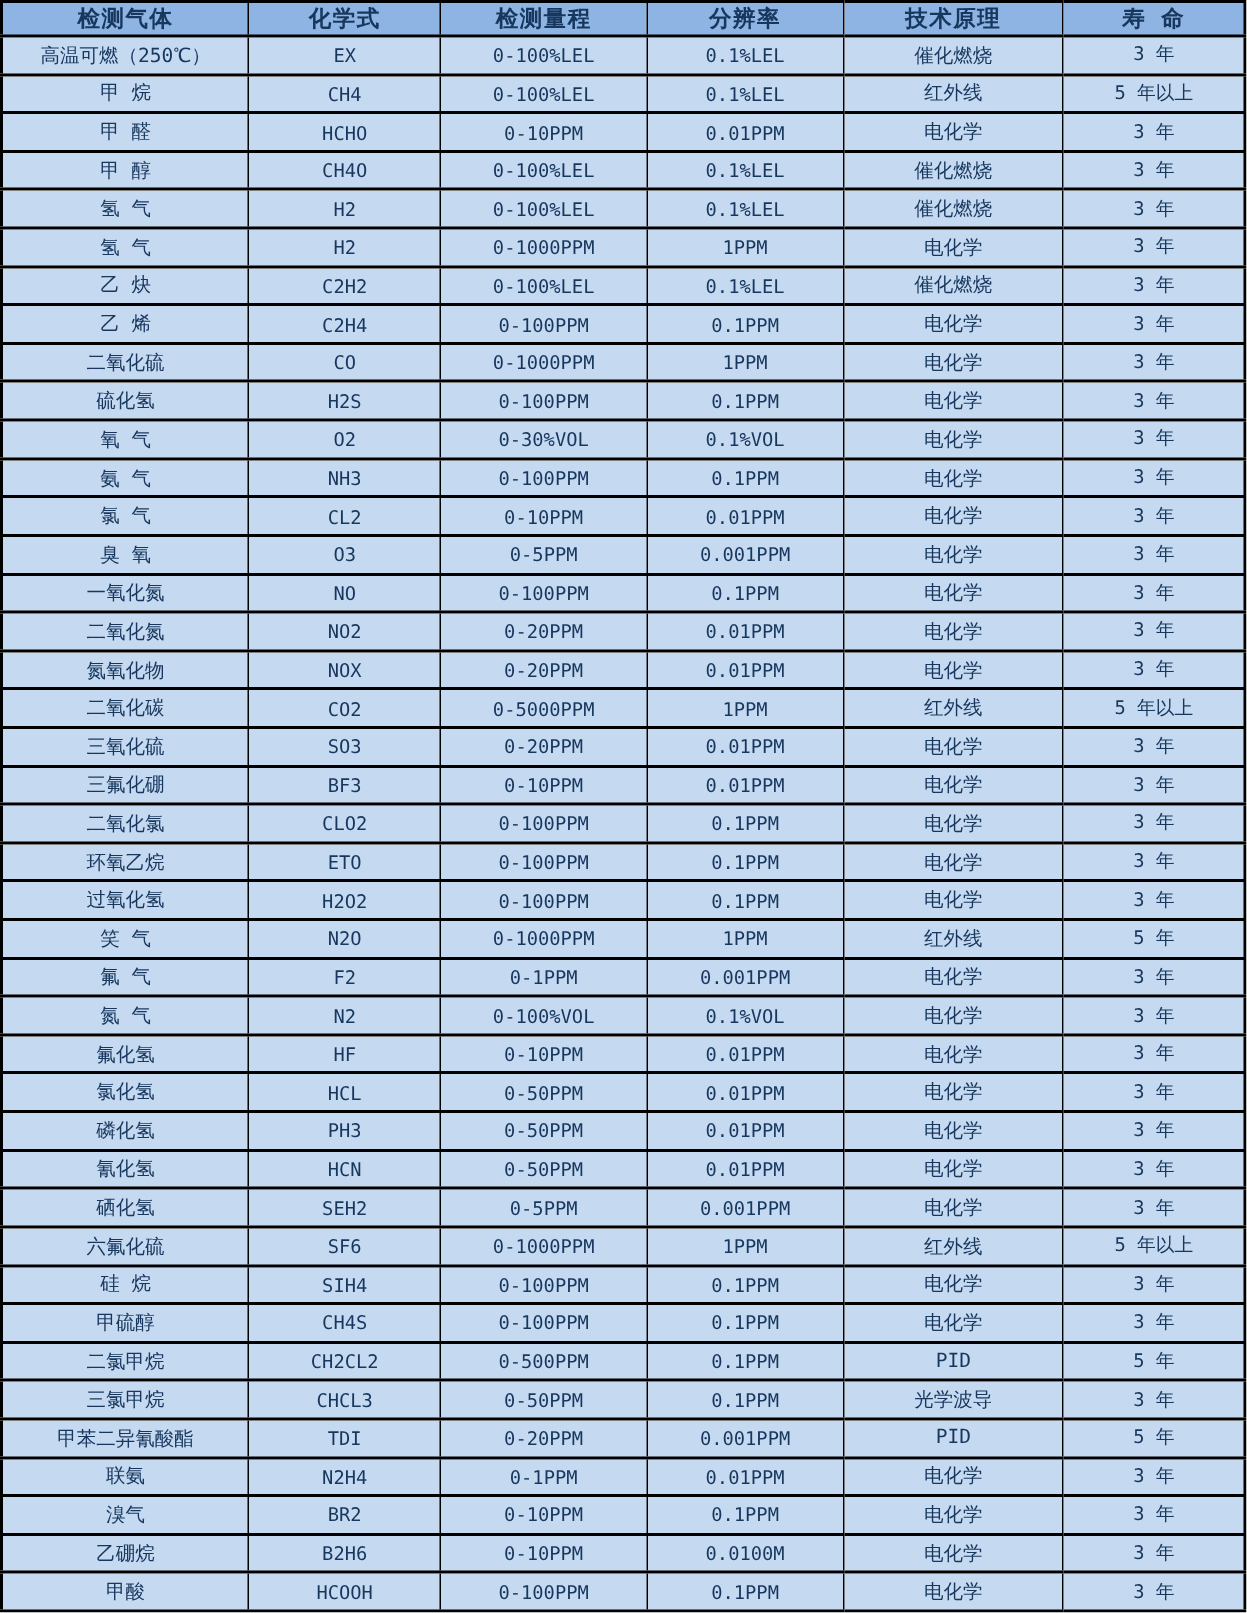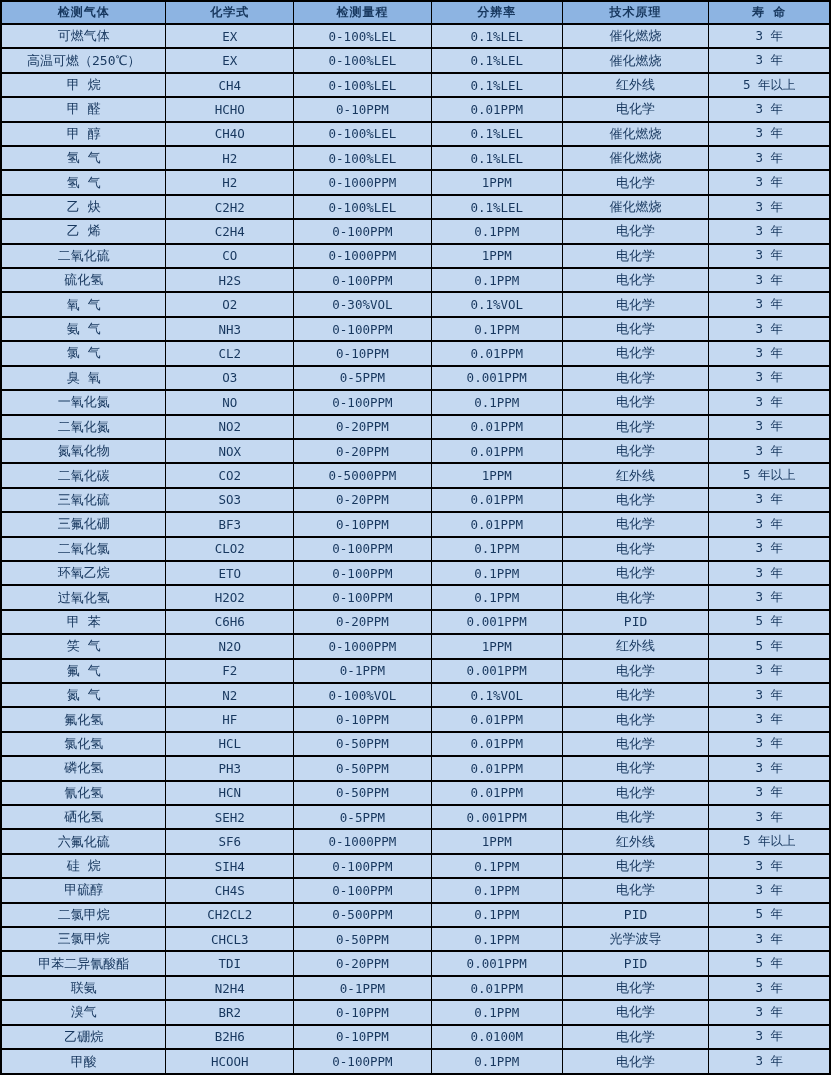--- a/index.html
+++ b/index.html
@@ -30,21 +30,21 @@
     vertical-align: middle;
     padding: 0;
     overflow: hidden;
     white-space: nowrap;
     color: var(--text, #17375E);
   }
   table { border: 2px solid var(--border, #000); }
   thead th {
     background: var(--header-bg, #8DB4E2);
     font-weight: bold;
-    font-size: 12px;
+    font-size: 15px;
     height: 21px;
     letter-spacing: 1px;
   }
   tbody td {
     background: var(--row-bg, #C5D9F1);
     font-size: 12.5px;
     height: 21px;
   }
   tbody td.gas { font-size: 13px; }
 </style>
@@ -64,28 +64,20 @@
     <tr>
         <th>检测气体</th>
         <th>化学式</th>
         <th>检测量程</th>
         <th>分辨率</th>
         <th>技术原理</th>
         <th>寿 命</th>
       </tr>
   </thead>
   <tbody>
-  <tr>
-        <td class="gas">可燃气体</td>
-        <td>EX</td>
-        <td>0-100%LEL</td>
-        <td>0.1%LEL</td>
-        <td class="gas">催化燃烧</td>
-        <td>3 年</td>
-      </tr>
       <tr>
         <td class="gas">高温可燃（250℃）</td>
         <td>EX</td>
         <td>0-100%LEL</td>
         <td>0.1%LEL</td>
         <td class="gas">催化燃烧</td>
         <td>3 年</td>
       </tr>
       <tr>
         <td class="gas">甲 烷</td>
@@ -257,28 +249,20 @@
       </tr>
       <tr>
         <td class="gas">过氧化氢</td>
         <td>H2O2</td>
         <td>0-100PPM</td>
         <td>0.1PPM</td>
         <td class="gas">电化学</td>
         <td>3 年</td>
       </tr>
       <tr>
-        <td class="gas">甲 苯</td>
-        <td>C6H6</td>
-        <td>0-20PPM</td>
-        <td>0.001PPM</td>
-        <td class="gas">PID</td>
-        <td>5 年</td>
-      </tr>
-      <tr>
         <td class="gas">笑 气</td>
         <td>N2O</td>
         <td>0-1000PPM</td>
         <td>1PPM</td>
         <td class="gas">红外线</td>
         <td>5 年</td>
       </tr>
       <tr>
         <td class="gas">氟 气</td>
         <td>F2</td>

